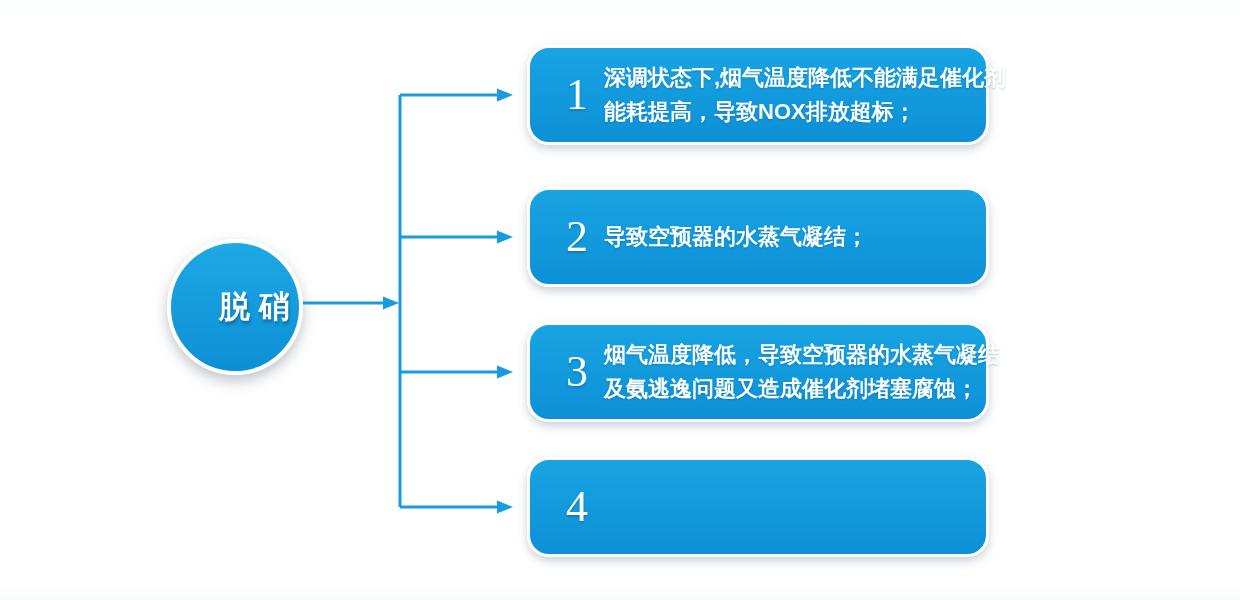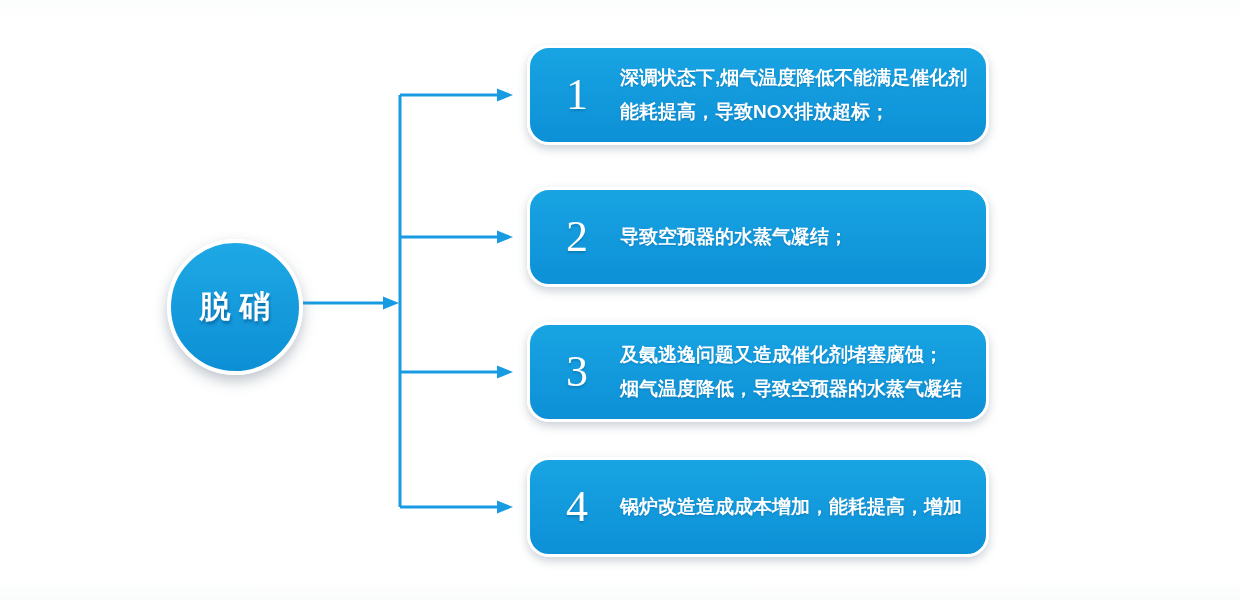--- a/index.html
+++ b/index.html
@@ -28,21 +28,21 @@
   .cline{stroke:var(--arrow-blue);stroke-width:3;fill:none;}
   .ahead{fill:var(--arrow-blue);stroke:none;}
   
   .circle{
     position:absolute;left:167px;top:239px;width:136px;height:136px;
     border-radius:50%;
     background:linear-gradient(180deg,#1ea8e5 0%,#0d8fd5 100%);
     border:4px solid #ffffff;
     box-sizing:border-box;
     box-shadow:0 6px 14px rgba(110,125,140,.45);
-    display:flex;flex-direction:column;align-items:center;justify-content:center;
+    display:flex;flex-direction:row;align-items:center;justify-content:flex-end;
   }
   .circle .cl{
     display:block;
     color:var(--text-white);
     font-size:31px;font-weight:700;
     line-height:42px;
     letter-spacing:9px;padding-left:9px;
     text-shadow:1px 3px 3px rgba(0,60,110,.45);
     white-space:nowrap;
   }
@@ -59,24 +59,23 @@
   .box .num{
     flex:none;width:54px;margin-left:20px;
     text-align:center;
     font-family:"Liberation Serif", serif;
     font-size:44px;line-height:1;
     color:var(--text-white);
     text-shadow:0 2px 2px rgba(0,70,120,.3);
   }
   .box .txt{
     color:var(--text-white);
-    font-size:19px;font-weight:700;
+    font-size:22px;font-weight:700;
     line-height:34px;
     text-shadow:0 1px 2px rgba(0,70,120,.28);
-    margin-left:16px;
   }
   .box .tl{display:block;white-space:nowrap;}
 </style>
 </head>
 <body>
 
 <div class="canvas">
 
   <svg class="connectors" viewBox="0 0 1240 600" xmlns="http://www.w3.org/2000/svg">
     <path class="cline" d="M303 303 H384"></path>
@@ -107,25 +106,24 @@
   <div class="box" style="top:187px">
     <div class="num">2</div>
     <div class="txt">
       <span class="tl">导致空预器的水蒸气凝结；</span>
     </div>
   </div>
 
   <div class="box" style="top:322px">
     <div class="num">3</div>
     <div class="txt">
+      <span class="tl">烟气温度降低，导致空预器的水蒸气凝结</span>
       <span class="tl">及氨逃逸问题又造成催化剂堵塞腐蚀；</span>
-      <span class="tl">烟气温度降低，导致空预器的水蒸气凝结</span>
     </div>
   </div>
 
   <div class="box" style="top:457px">
     <div class="num">4</div>
     <div class="txt">
-      <span class="tl">锅炉改造造成成本增加，能耗提高，增加</span>
     </div>
   </div>
 
 </div>
 
 </body></html>

